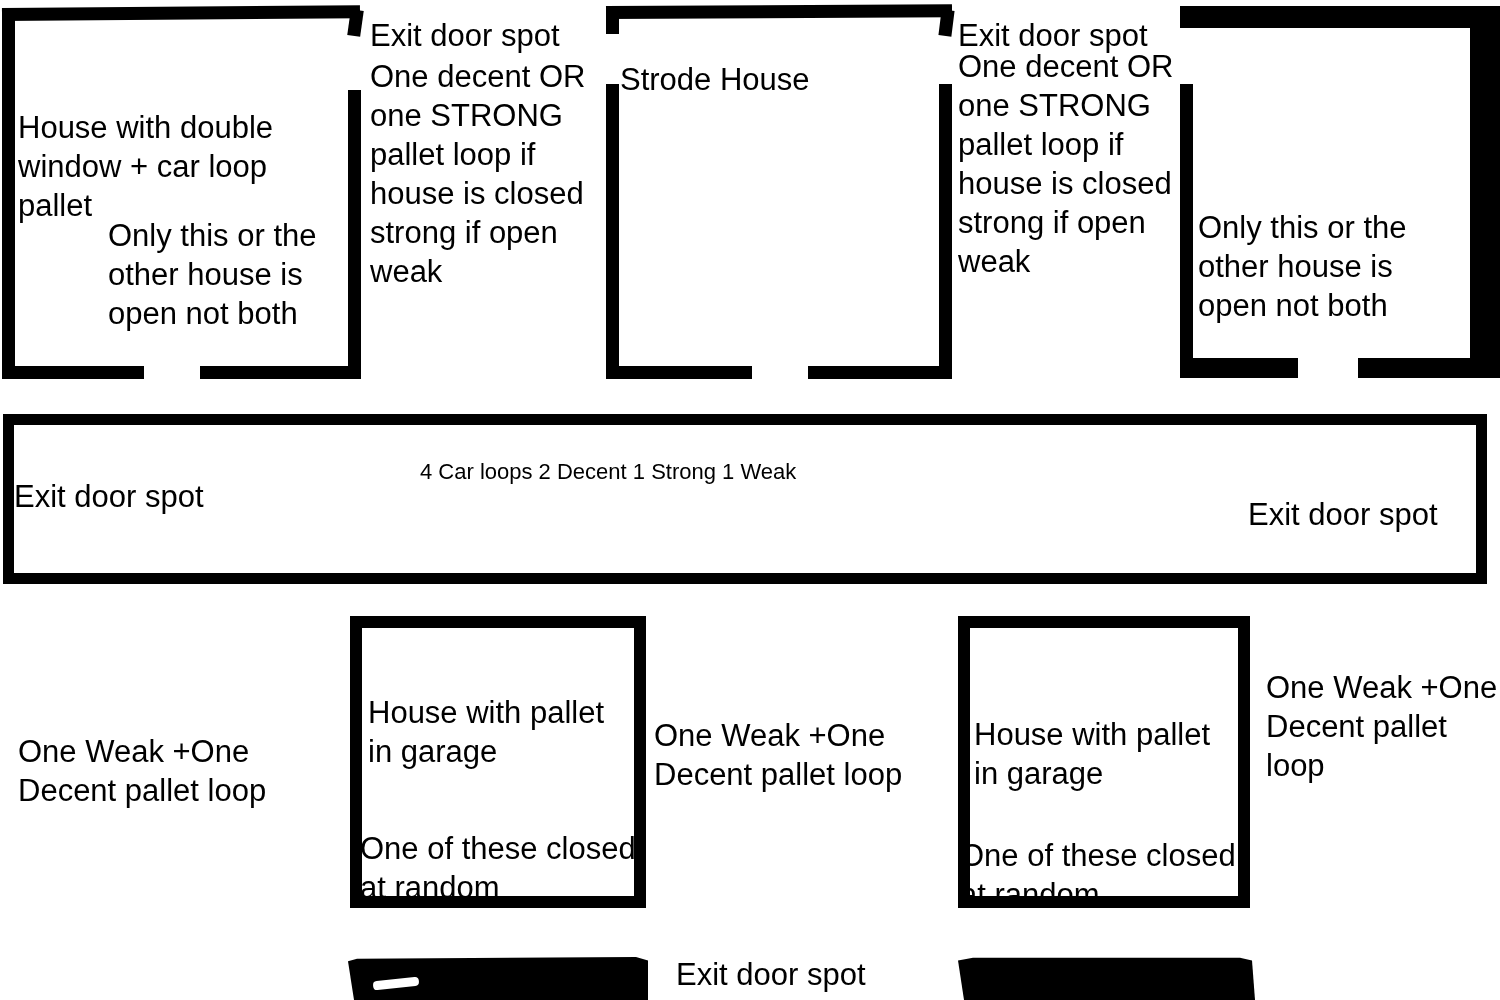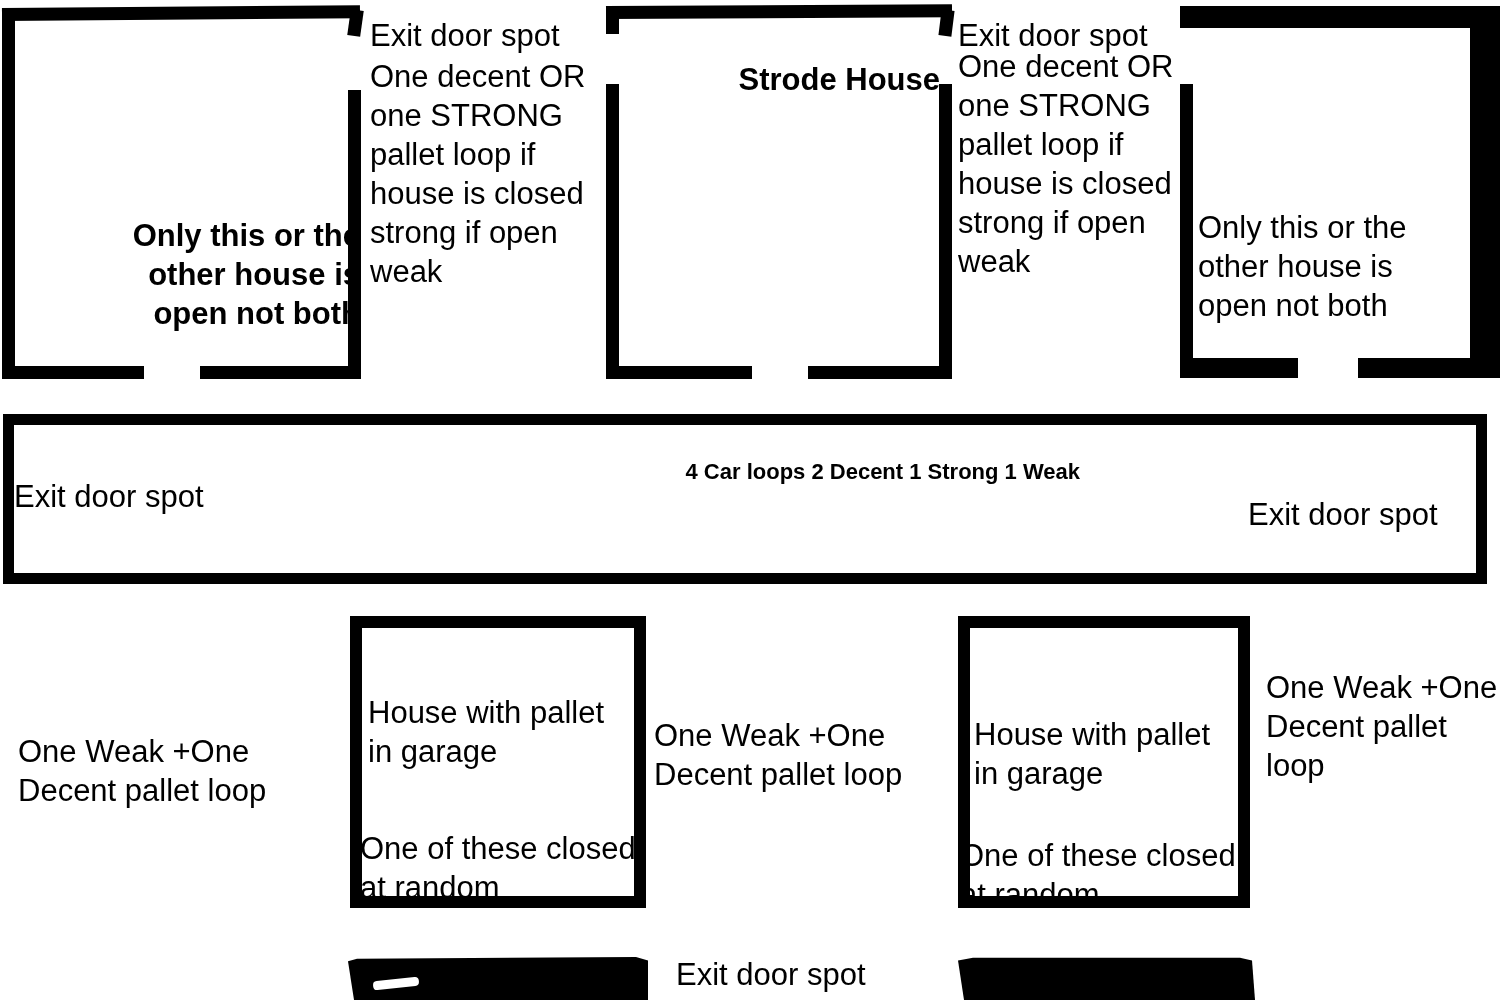--- a/index.html
+++ b/index.html
@@ -22,21 +22,21 @@
     position: absolute;
     background: #000000;
   }
   .txt {
     position: absolute;
     color: #000000;
     line-height: 1.26;
     white-space: pre-line;
     font-family: "Liberation Sans", sans-serif;
   }
-  .txt.center { text-align: right; font-weight: bold; }
+  .txt.center { text-align: left; }
   .txt.left   { text-align: left; }
 
   
   #house-a-wall-top    { left: 2px;   top: 8px;   width: 358px; height: 13px; transform: rotate(-0.45deg); transform-origin: left center; }
   #house-a-wall-left   { left: 2px;   top: 14px;  width: 13px;  height: 364px; }
   #house-a-wall-right  { left: 348px; top: 90px;  width: 13px;  height: 288px; }
   #house-a-wall-bot-l  { left: 2px;   top: 366px; width: 142px; height: 13px; }
   #house-a-wall-bot-r  { left: 200px; top: 366px; width: 161px; height: 13px; }
   
   #house-a-door-jamb   { left: 349px; top: 10px;  width: 13px;  height: 26px; transform: rotate(8deg); }
@@ -140,20 +140,21 @@
 
 <div id="canvas">
 
   <div class="wall" id="house-a-wall-top"></div>
   <div class="wall" id="house-a-door-jamb"></div>
   <div class="wall" id="house-a-wall-left"></div>
   <div class="wall" id="house-a-wall-right"></div>
   <div class="wall" id="house-a-wall-bot-l"></div>
   <div class="wall" id="house-a-wall-bot-r"></div>
 
+  <div class="txt left" id="house-a-label">House with double window + car loop pallet</div>
   <div class="txt center" id="house-a-note">Only this or the other house is open not both</div>
 
   <div class="txt left" id="mid-left-exit">Exit door spot</div>
   <div class="txt left" id="mid-left-note">One decent OR one STRONG pallet loop if house is closed strong if open weak</div>
 
   <div class="wall" id="strode-jamb-l"></div>
   <div class="wall" id="strode-wall-top"></div>
   <div class="wall" id="strode-jamb-r"></div>
   <div class="wall" id="strode-wall-left"></div>
   <div class="wall" id="strode-wall-right"></div>

